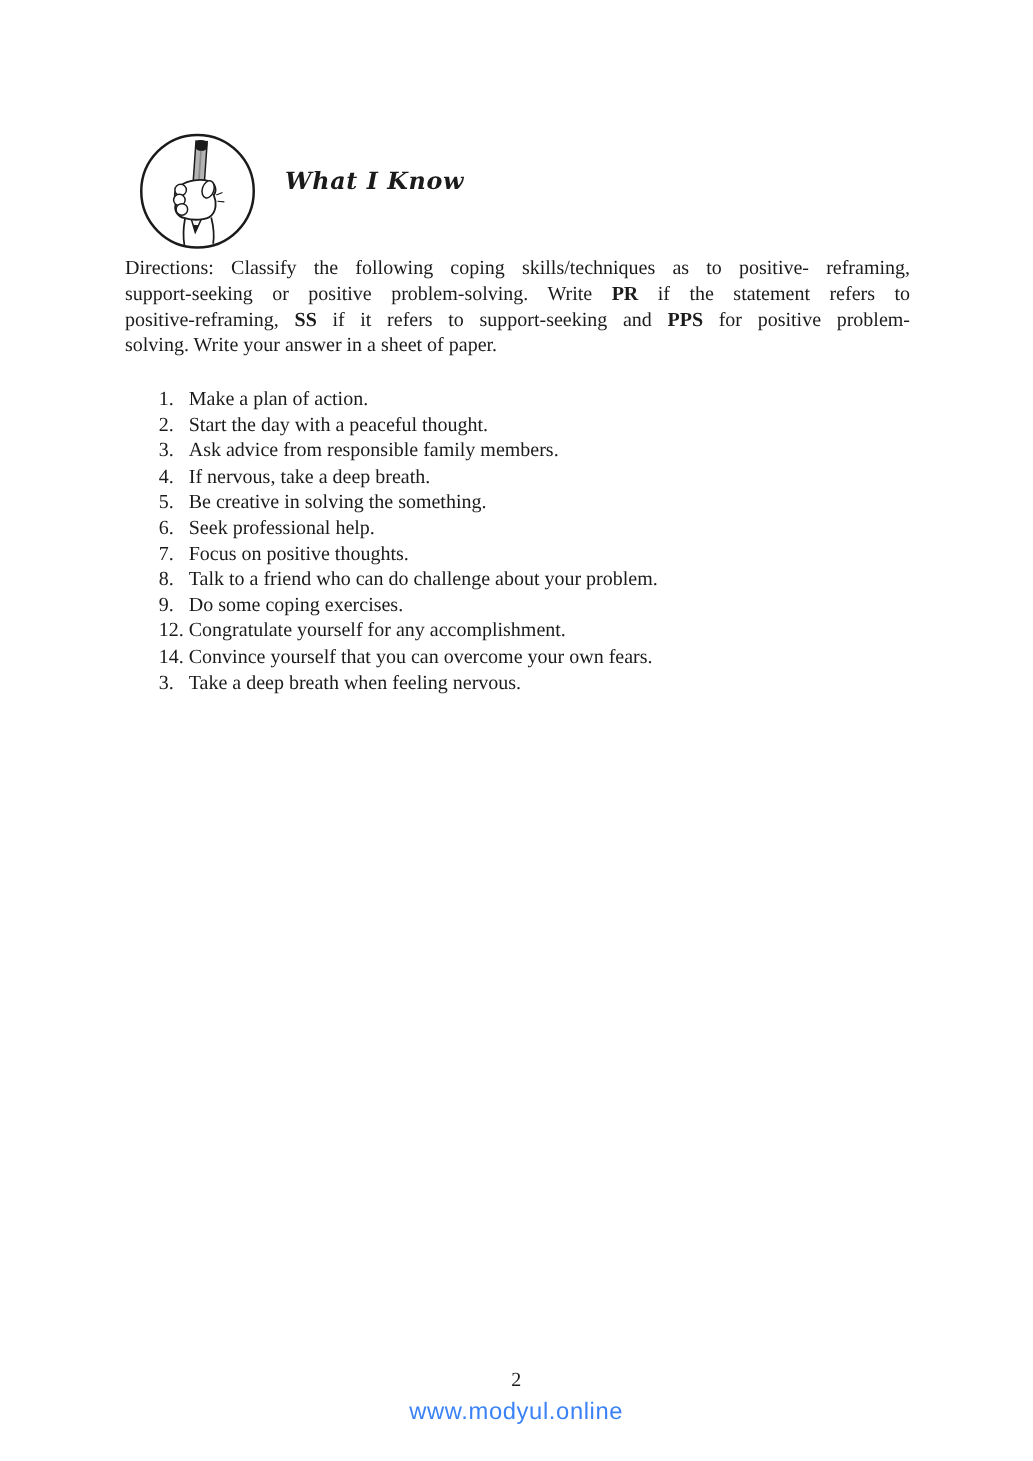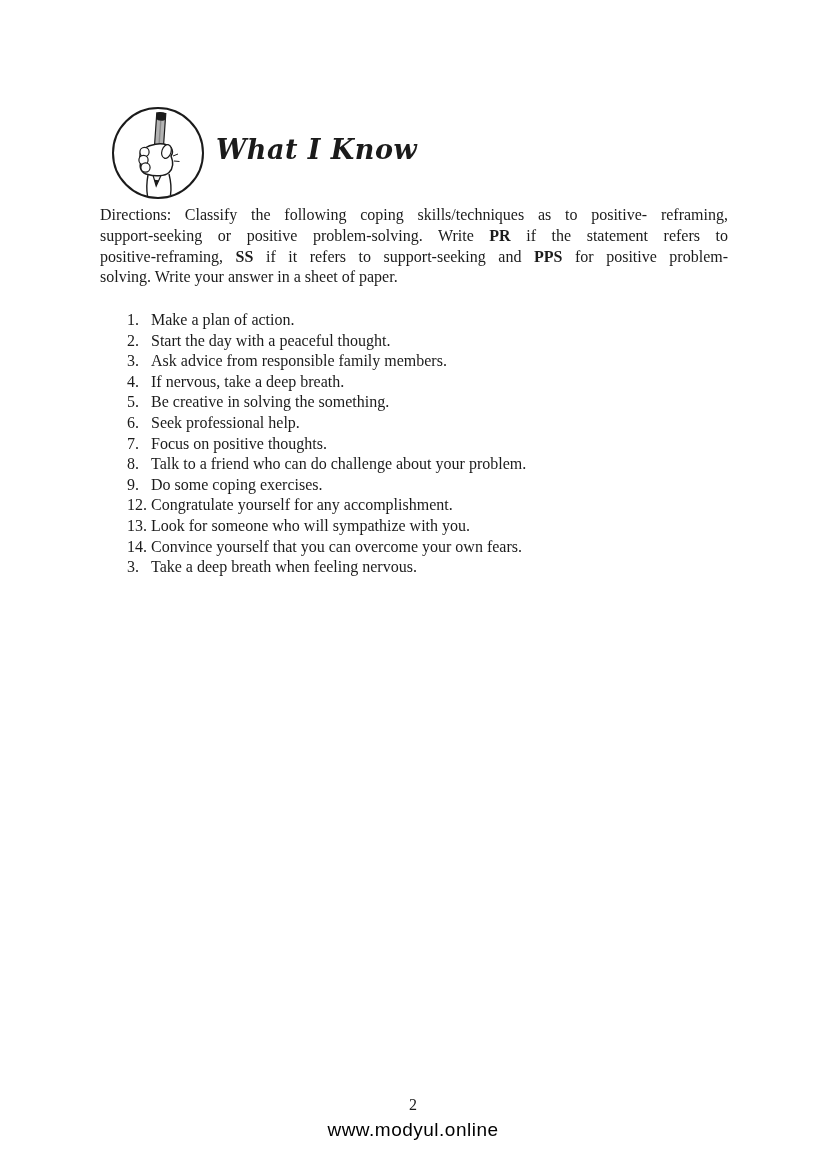--- a/index.html
+++ b/index.html
@@ -3,22 +3,22 @@
 <meta charset="utf-8">
 <style>
   html,body{margin:0;padding:0;background:#ffffff;}
   .page{
     position:relative;width:826px;height:1169px;background:#ffffff;
     font-family:"Liberation Serif", serif;color:#1b1b1b;overflow:hidden;
     margin:0 auto;
   }
   .header-icon{position:absolute;left:111px;top:106px;width:94px;height:94px;}
   .title{
-    position:absolute;left:216px;top:134px;margin:0;
-    font-family:"DejaVu Serif", serif;font-size:27px;font-weight:bold;font-style:italic;
+    position:absolute;left:228px;top:134px;margin:0;
+    font-family:"DejaVu Serif", serif;font-size:19px;font-weight:bold;font-style:italic;
     letter-spacing:0.5px;white-space:nowrap;
   }
   .directions{
     position:absolute;left:100px;top:205px;width:628px;
     font-size:16px;line-height:20.8px;
   }
   .dir-line{white-space:normal;}
   .dir-line.just{text-align:justify;text-align-last:justify;}
   .b{font-weight:bold;}
   .num-list{
@@ -28,21 +28,21 @@
   .li-row{display:flex;}
   .li-num{flex:0 0 24px;width:24px;}
   .li-text{flex:1;}
   .page-number{
     position:absolute;left:0;right:0;top:1096px;text-align:center;
     font-size:16px;
   }
   .watermark{
     position:absolute;left:0;right:0;top:1119px;text-align:center;
     font-family:"Liberation Sans", sans-serif;font-size:19px;
-    color:#000000;letter-spacing:0.5px;
+    color:#3b82f6;letter-spacing:0.5px;
   }
 </style>
 </head>
 <body>
 
 <div class="page">
 
   <svg class="header-icon" viewBox="0 0 94 94" xmlns="http://www.w3.org/2000/svg">
     <circle cx="47" cy="47" r="45" fill="#ffffff" stroke="#1b1b1b" stroke-width="2"></circle>
     <g transform="rotate(4 47 47)">
@@ -107,24 +107,20 @@
       </li>
       <li class="li-row">
         <span class="li-num">9.</span>
         <span class="li-text">Do some coping exercises.</span>
       </li>
       <li class="li-row">
         <span class="li-num">12.</span>
         <span class="li-text">Congratulate yourself for any accomplishment.</span>
       </li>
       <li class="li-row">
-        <span class="li-num">13.</span>
-        <span class="li-text">Look for someone who will sympathize with you.</span>
-      </li>
-      <li class="li-row">
         <span class="li-num">14.</span>
         <span class="li-text">Convince yourself that you can overcome your own fears.</span>
       </li>
       <li class="li-row">
         <span class="li-num">3.</span>
         <span class="li-text">Take a deep breath when feeling nervous.</span>
       </li>
     </ol>
 
   <div class="page-number">2</div>

